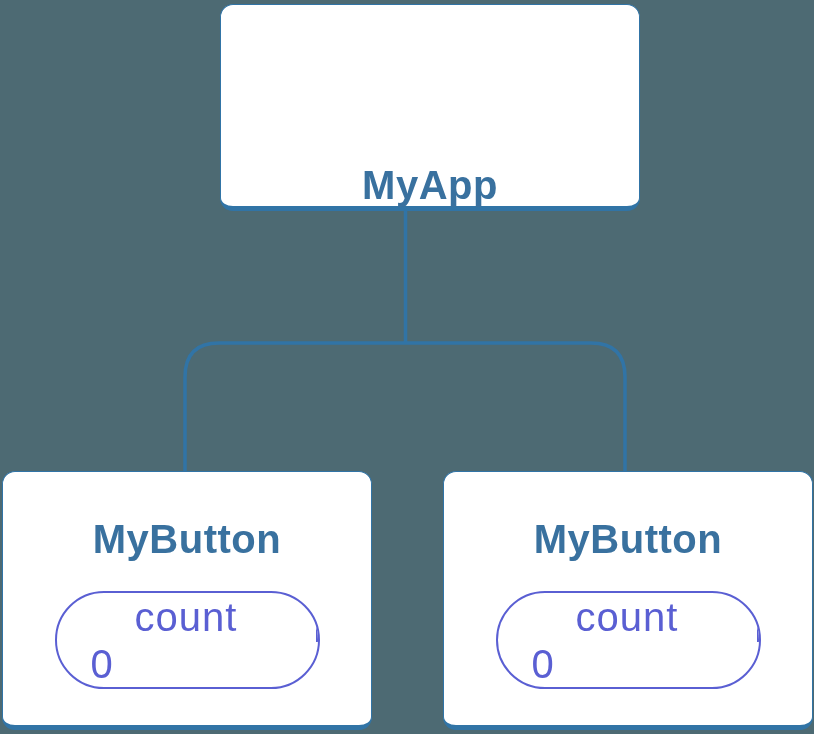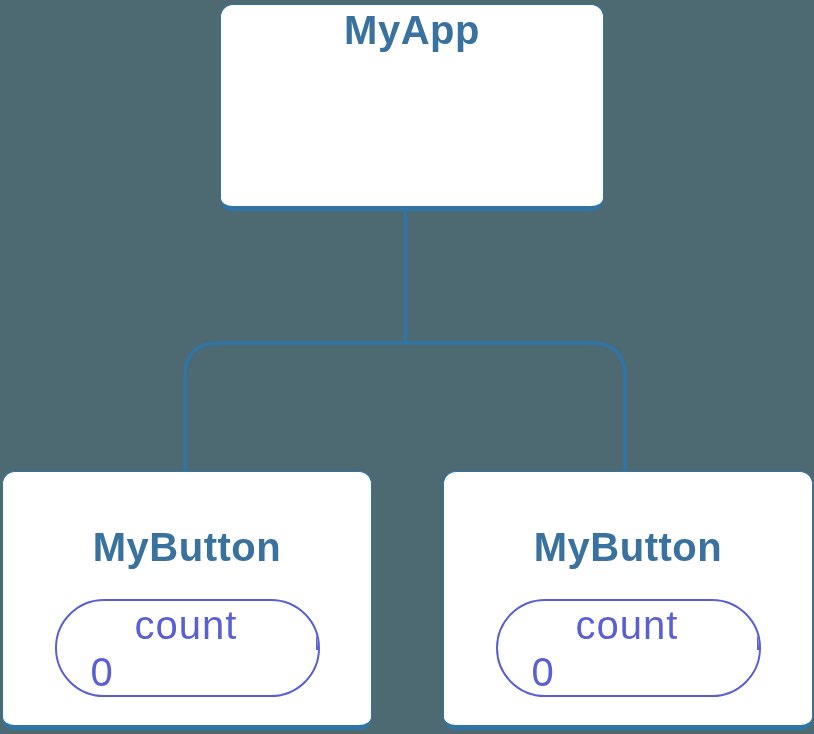--- a/index.html
+++ b/index.html
@@ -40,40 +40,39 @@
     border: 1.5px solid var(--line, #3174A6);
     border-bottom-width: 5px;
     border-radius: 13px;
     display: flex;
     flex-direction: column;
     align-items: center;
   }
   .node-root {
     left: 220px;
     top: 4px;
-    width: 384px;
+    width: 420px;
     height: 207px;
-    justify-content: flex-start;
+    justify-content: flex-end;
   }
   .node-child {
     top: 471px;
     width: 370px;
     height: 259px;
     padding-top: 46px;
   }
   .node-child-left  { left: 2px; }
   .node-child-right { left: 443px; }
   .node-title {
     color: var(--node-text, #39719F);
     font-size: 40px;
     font-weight: 600;
     line-height: 1.05;
     letter-spacing: 0.5px;
     white-space: nowrap;
-    margin-top: 8px;
   }
   .node-root .node-title {
     margin-top: 4px;
   }
   .state-pill {
     box-sizing: border-box;
     margin-top: 31px;
     width: 265px;
     height: 98px;
     border: 2px solid var(--state-accent, #5A5FD3);

